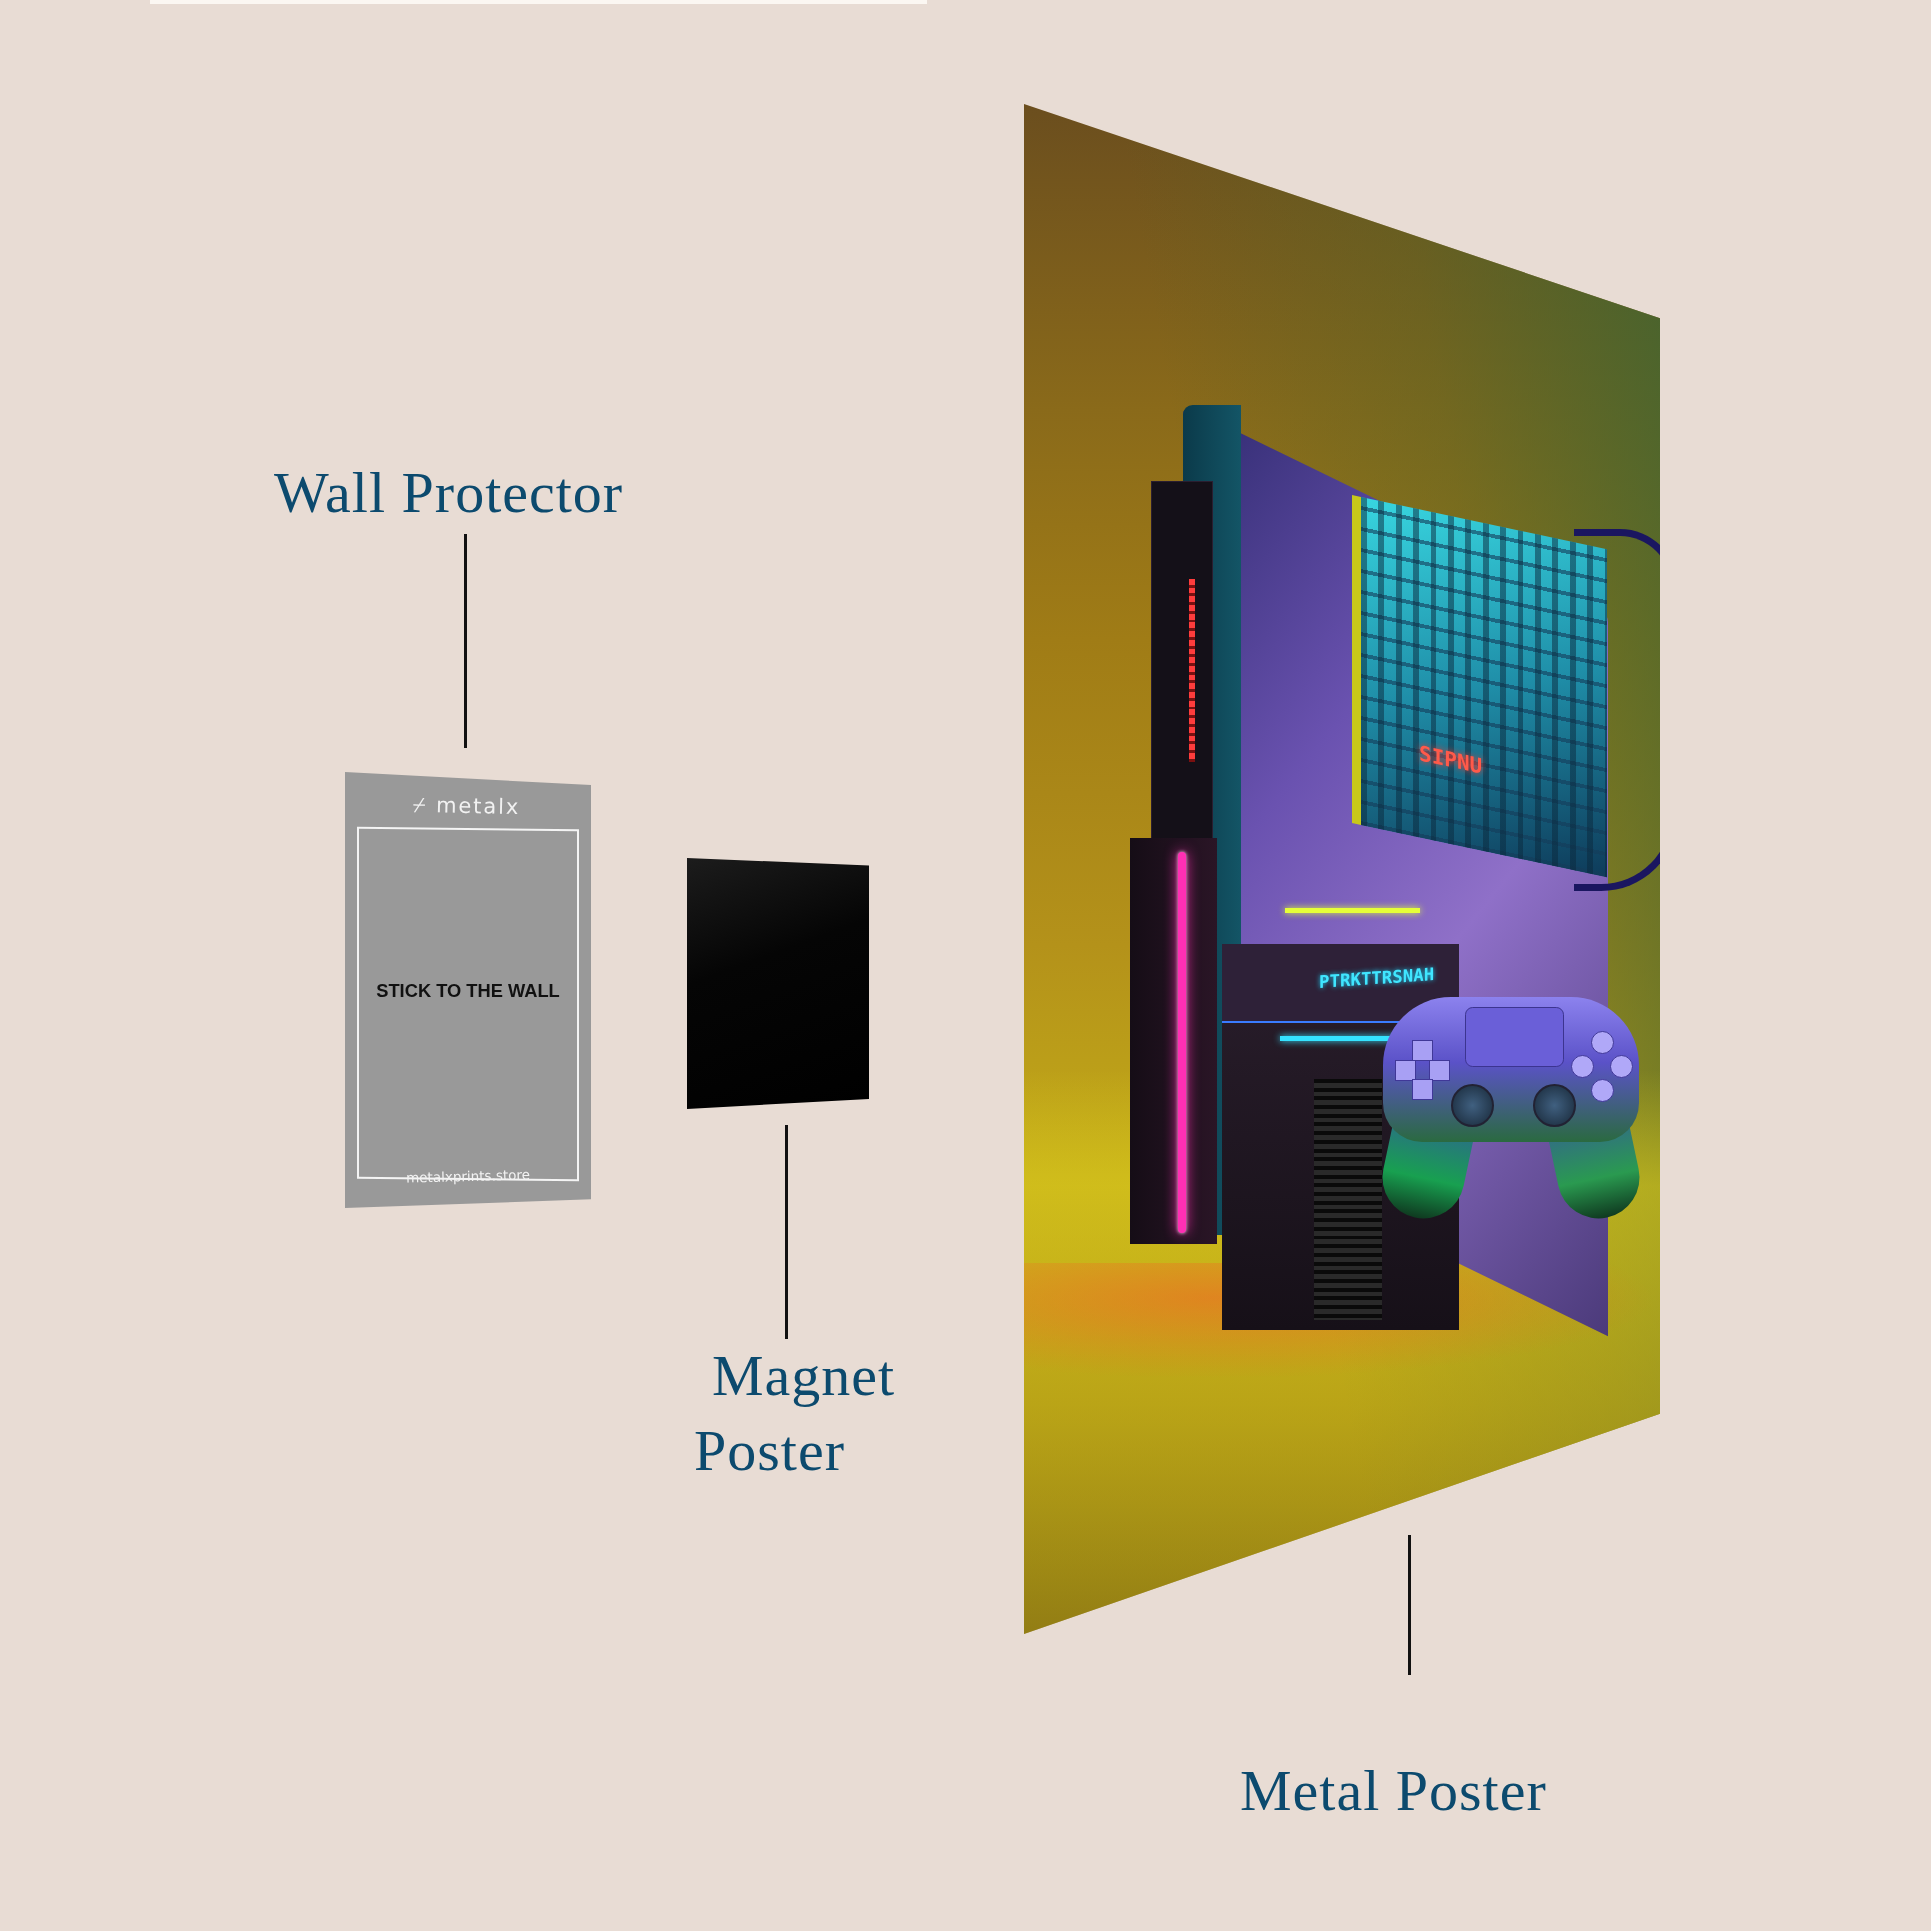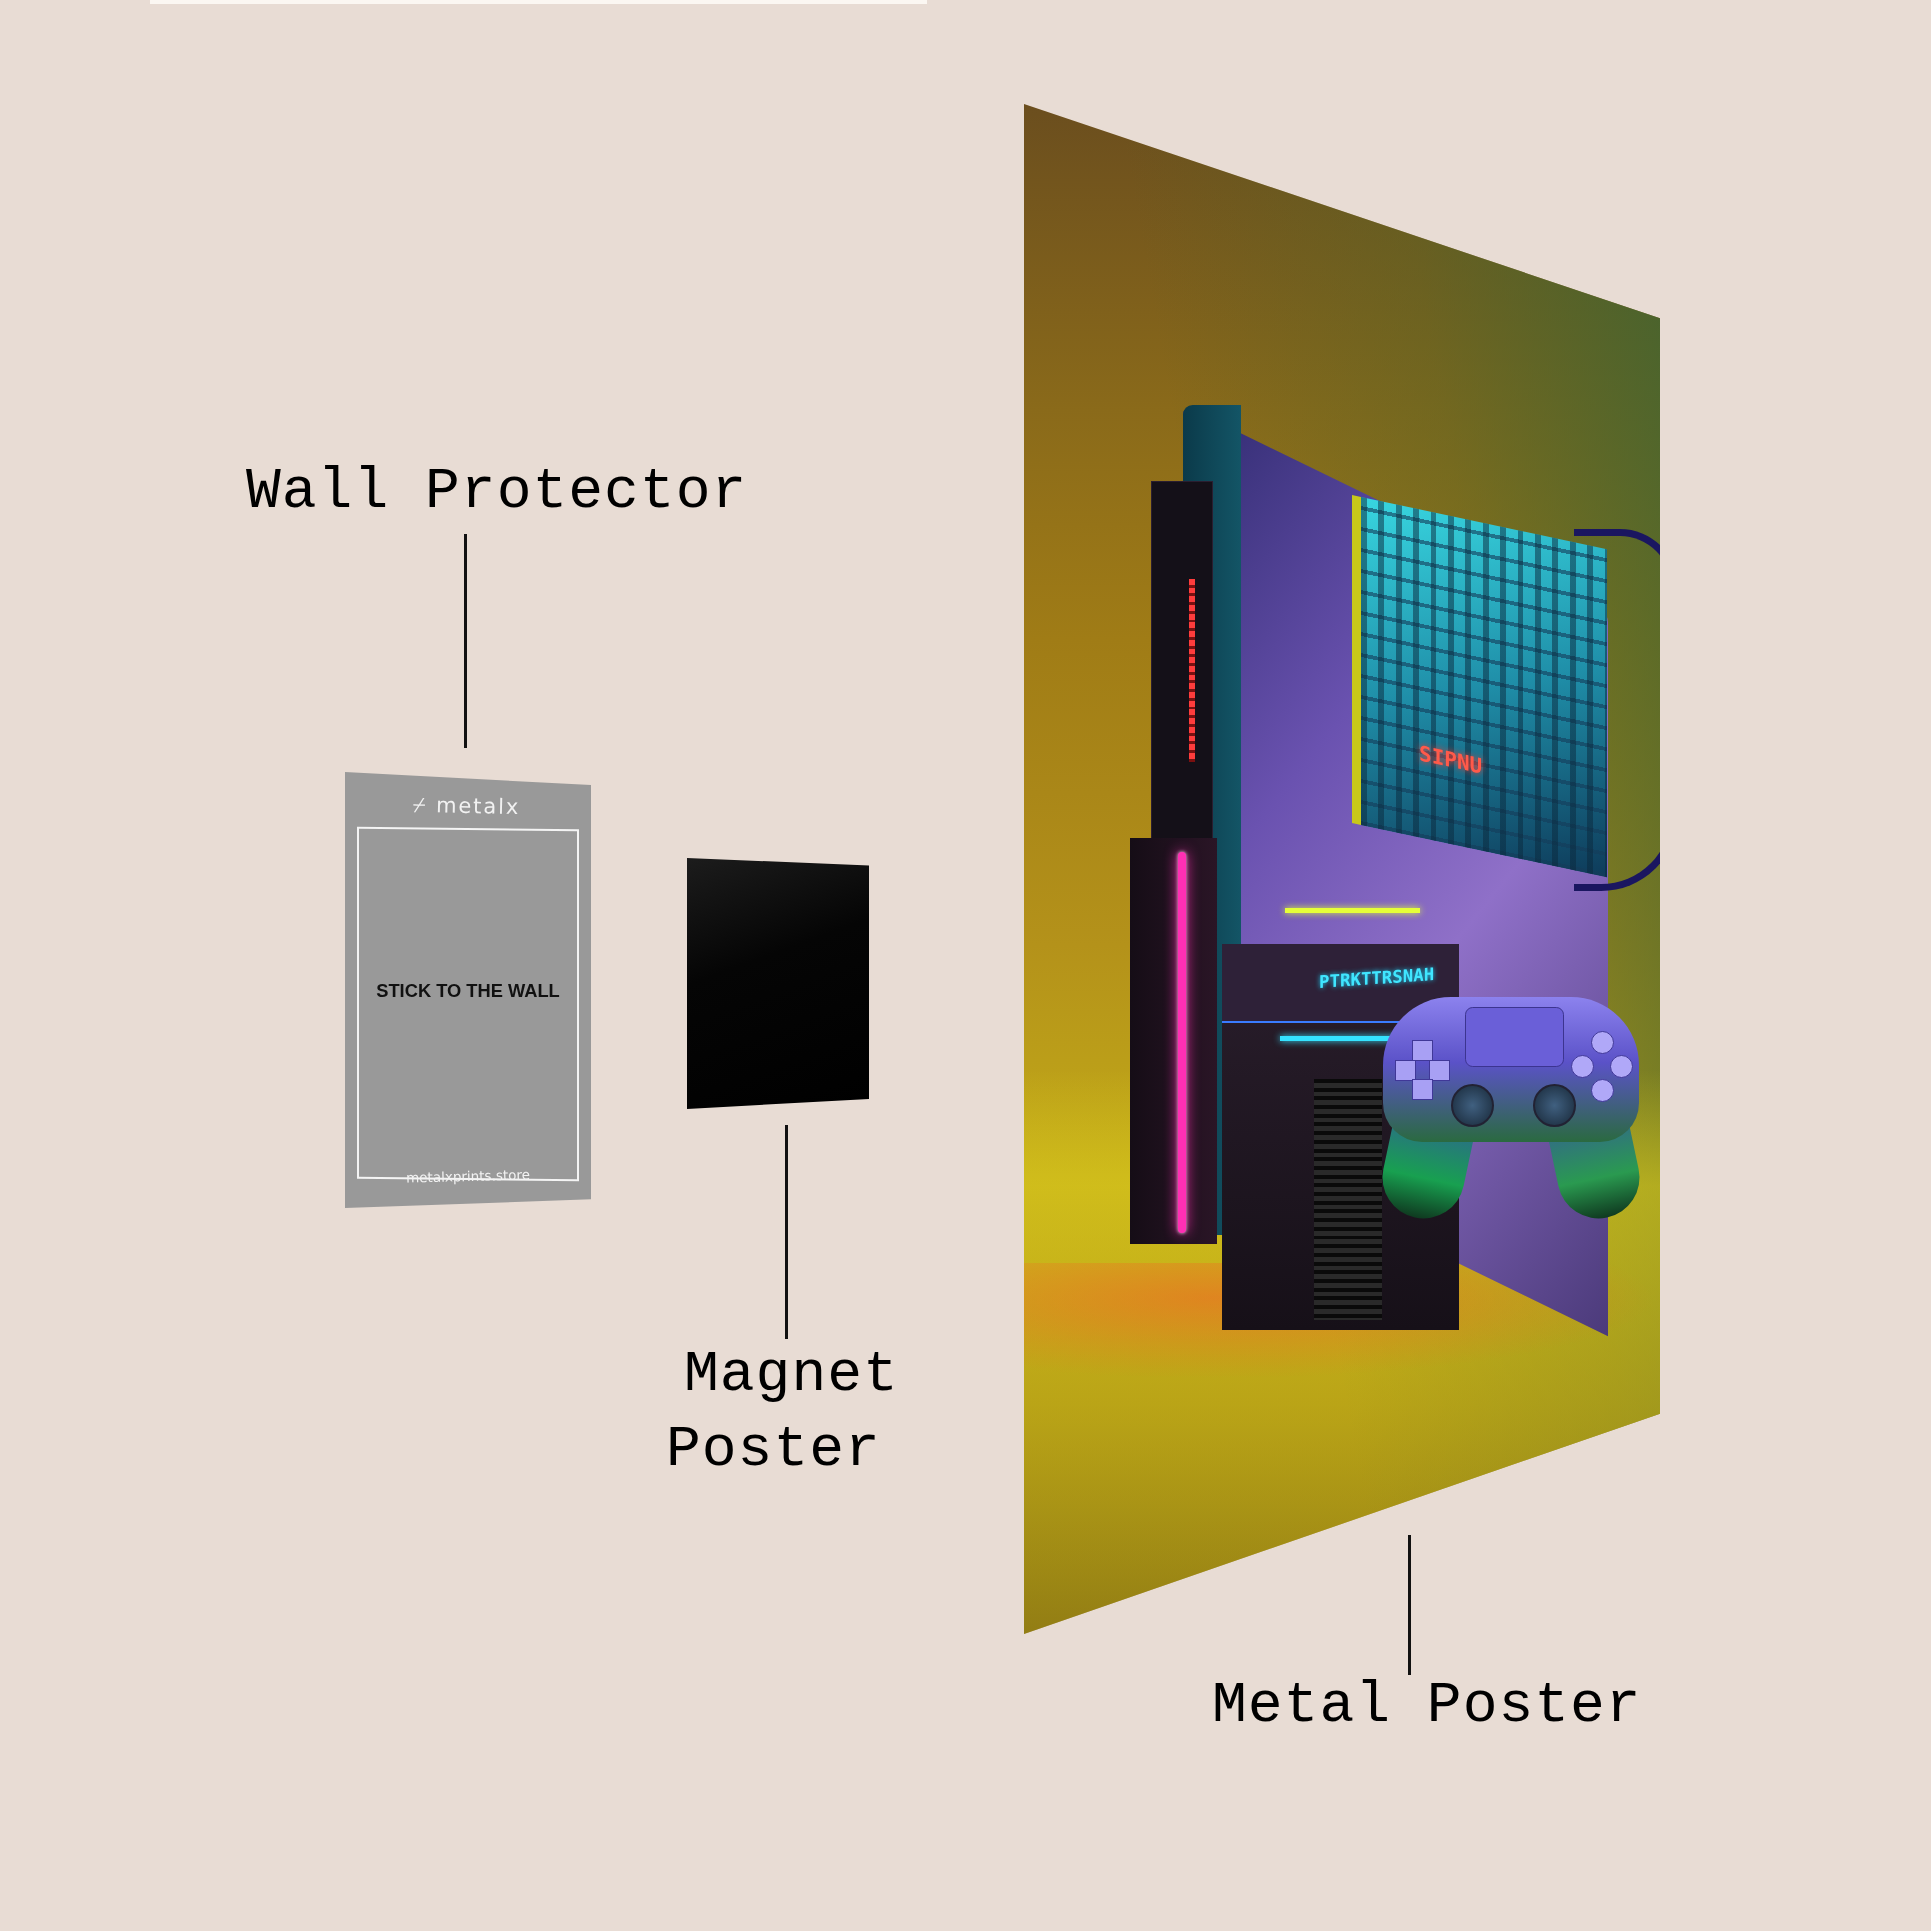--- a/index.html
+++ b/index.html
@@ -1,18 +1,18 @@
 <!DOCTYPE html>
 <html><head>
 <meta charset="utf-8">
 <style>
   html,body{margin:0;padding:0;}
   body{width:1931px;height:1931px;position:relative;overflow:hidden;background:#e8dcd4;font-family:"Liberation Sans","DejaVu Sans",sans-serif;}
   .topbar{position:absolute;left:150px;top:0;width:777px;height:3.9px;background:#fbf7f2;}
-  .label{position:absolute;color:#000000;font-family:Liberation Mono, monospace;font-weight:400;letter-spacing:1px;white-space:nowrap;}
+  .label{position:absolute;color:#0c4a6e;font-family:Liberation Serif, serif;font-weight:400;letter-spacing:1px;white-space:nowrap;margin-left:28px;}
   .line{position:absolute;width:2.9px;background:#111;}
 
   
   .protector{position:absolute;left:345px;top:772px;width:246px;height:436px;background:#999999;
     clip-path:polygon(0 0,100% 3%,100% 98%,0 100%);}
   .protector .logo{position:absolute;left:68px;top:22px;color:#f2f2f2;font-size:21px;font-family:"DejaVu Sans",sans-serif;letter-spacing:1.9px;transform:rotate(1.2deg);}
   .protector .frame{position:absolute;left:11.6px;top:56px;width:218px;height:348px;border:2.9px solid #f4f4f4;transform:skewY(0.6deg);}
   .protector .stick{position:absolute;left:0;right:0;top:208px;text-align:center;font-weight:bold;font-size:18.3px;color:#111;font-family:"Liberation Sans",sans-serif;}
   .protector .url{position:absolute;left:0;right:0;top:396px;text-align:center;font-size:13.5px;color:#f2f2f2;font-family:"DejaVu Sans",sans-serif;transform:rotate(-1.5deg);}
 
@@ -116,14 +116,14 @@
     <div class="btn" style="left:208px;top:63px;"></div>
     <div class="btn" style="left:188px;top:87px;"></div>
     <div class="btn" style="left:227px;top:87px;"></div>
     <div class="btn" style="left:208px;top:111px;"></div>
     <div class="stick-l" style="left:68px;top:116px;"></div>
     <div class="stick-r" style="left:150px;top:116px;"></div>
   </div>
 </div>
 
 <div class="line" style="left:1408px;top:1535px;height:140px;"></div>
-<div class="label" style="left:1212px;top:1673px;font-size:58px;">Metal Poster</div>
+<div class="label" style="left:1212px;top:1757px;font-size:58px;">Metal Poster</div>
 
 
 </body></html>

